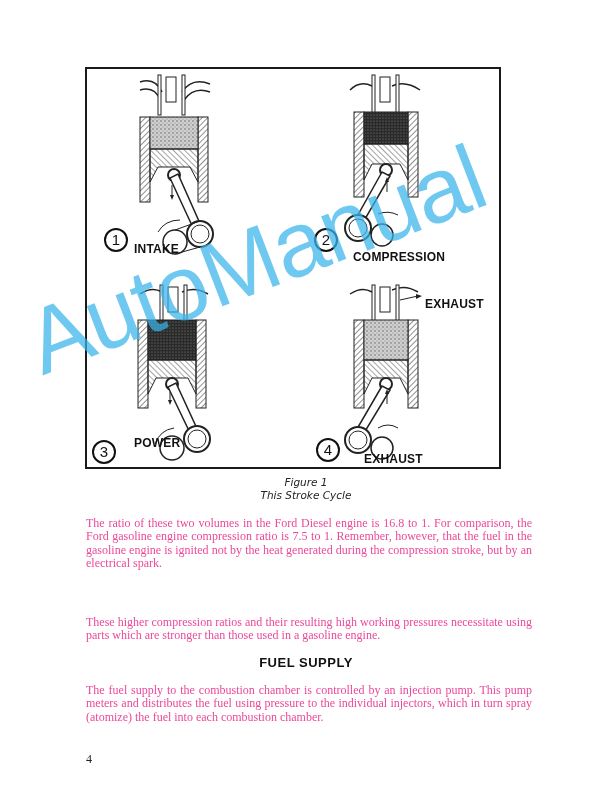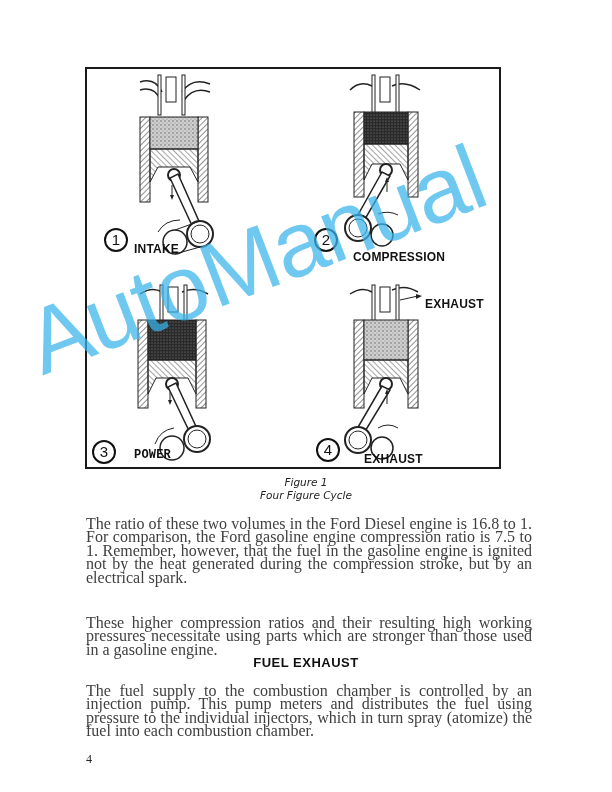--- a/index.html
+++ b/index.html
@@ -22,22 +22,22 @@
   .stroke-label {
     position: absolute; font-family: "Liberation Sans", "DejaVu Sans", sans-serif;
     font-size: 12px; font-weight: bold; color: #111; letter-spacing: 0.2px;
   }
   .caption {
     position: absolute; left: 0; width: 612px; text-align: center;
     font-family: "DejaVu Sans", "Liberation Sans", sans-serif; font-style: italic;
     font-size: 10.5px; color: #222; line-height: 13px;
   }
   .para {
-    position: absolute; left: 86px; width: 446px; font-size: 16px; line-height: 13.4px;
-    text-align: justify; color: #404040;
+    position: absolute; left: 86px; width: 446px; font-size: 12px; line-height: 13.4px;
+    text-align: justify; color: #ec4899;
   }
   .heading {
     position: absolute; left: 0; width: 612px; text-align: center;
     font-family: "Liberation Sans", "DejaVu Sans", sans-serif; font-weight: bold;
     font-size: 13px; letter-spacing: 0.5px; color: #111;
   }
   .page-num { position: absolute; left: 86px; top: 752px; font-size: 12px; color: #222; }
   .watermark {
     position: absolute; left: 50px; top: 290px;
     font-family: "Liberation Sans", "DejaVu Sans", sans-serif; font-size: 92px;
@@ -137,21 +137,21 @@
     <path d="M68 105 L92 155 L99 151 L76 101 Z" fill="#fff" stroke="#222" stroke-width="1.5"></path>
     <circle cx="97" cy="157" r="13" fill="#fff" stroke="#222" stroke-width="2"></circle>
     <circle cx="97" cy="157" r="9" fill="none" stroke="#222"></circle>
     <circle cx="72" cy="166" r="12" fill="#fff" stroke="#222" stroke-width="1.5"></circle>
     <path d="M55 162 Q60 148 74 146" fill="none" stroke="#222"></path>
     <line x1="70" y1="110" x2="70" y2="120" stroke="#222"></line>
     <polygon points="68,118 72,118 70,123" fill="#222"></polygon>
   </svg>
 </div>
 <div class="num-circle" style="left:92px; top:440px;">3</div>
-<div class="stroke-label" style="left:134px; top:448px;font-family:Liberation Mono, monospace;">POWER</div>
+<div class="stroke-label" style="left:134px; top:436px;">POWER</div>
 
 <div class="panel" style="left:310px; top:282px;">
   <svg width="200" height="200" viewBox="0 0 200 200">
     <path d="M40 12 Q52 4 62 10" fill="none" stroke="#222" stroke-width="1.5"></path>
     <path d="M82 8 Q95 2 108 10" fill="none" stroke="#222" stroke-width="1.5"></path>
     <path d="M90 18 L108 14" stroke="#222" stroke-width="1"></path>
     <polygon points="106,12 112,14 106,17" fill="#222"></polygon>
     <rect x="62" y="3" width="3" height="38" fill="#fff" stroke="#222"></rect>
     <rect x="86" y="3" width="3" height="38" fill="#fff" stroke="#222"></rect>
     <rect x="70" y="5" width="10" height="25" fill="#fff" stroke="#222"></rect>
@@ -167,22 +167,22 @@
     <path d="M68 146 Q78 140 88 146" fill="none" stroke="#222"></path>
     <line x1="77" y1="110" x2="77" y2="122" stroke="#222"></line>
     <polygon points="75,112 79,112 77,107" fill="#222"></polygon>
   </svg>
 </div>
 <div class="stroke-label" style="left:425px; top:297px;">EXHAUST</div>
 <div class="num-circle" style="left:316px; top:438px;">4</div>
 <div class="stroke-label" style="left:364px; top:452px;">EXHAUST</div>
 
 <div class="caption" style="top:476px;">Figure 1</div>
-<div class="caption" style="top:489px;">Four Figure Cycle</div>
+<div class="caption" style="top:489px;">This Stroke Cycle</div>
 
 <div class="para" style="top:517px;">The ratio of these two volumes in the Ford Diesel engine is 16.8 to 1. For comparison, the Ford gasoline engine compression ratio is 7.5 to 1. Remember, however, that the fuel in the gasoline engine is ignited not by the heat generated during the compression stroke, but by an electrical spark.</div>
 <div class="para" style="top:608px;margin-top:8px;">These higher compression ratios and their resulting high working pressures necessitate using parts which are stronger than those used in a gasoline engine.</div>
-<div class="heading" style="top:655px;">FUEL EXHAUST</div>
+<div class="heading" style="top:655px;">FUEL SUPPLY</div>
 <div class="para" style="top:684px;">The fuel supply to the combustion chamber is controlled by an injection pump. This pump meters and distributes the fuel using pressure to the individual injectors, which in turn spray (atomize) the fuel into each combustion chamber.</div>
 
 <div class="page-num">4</div>
 
 <div class="watermark">AutoManual</div>
 
 </body></html>

